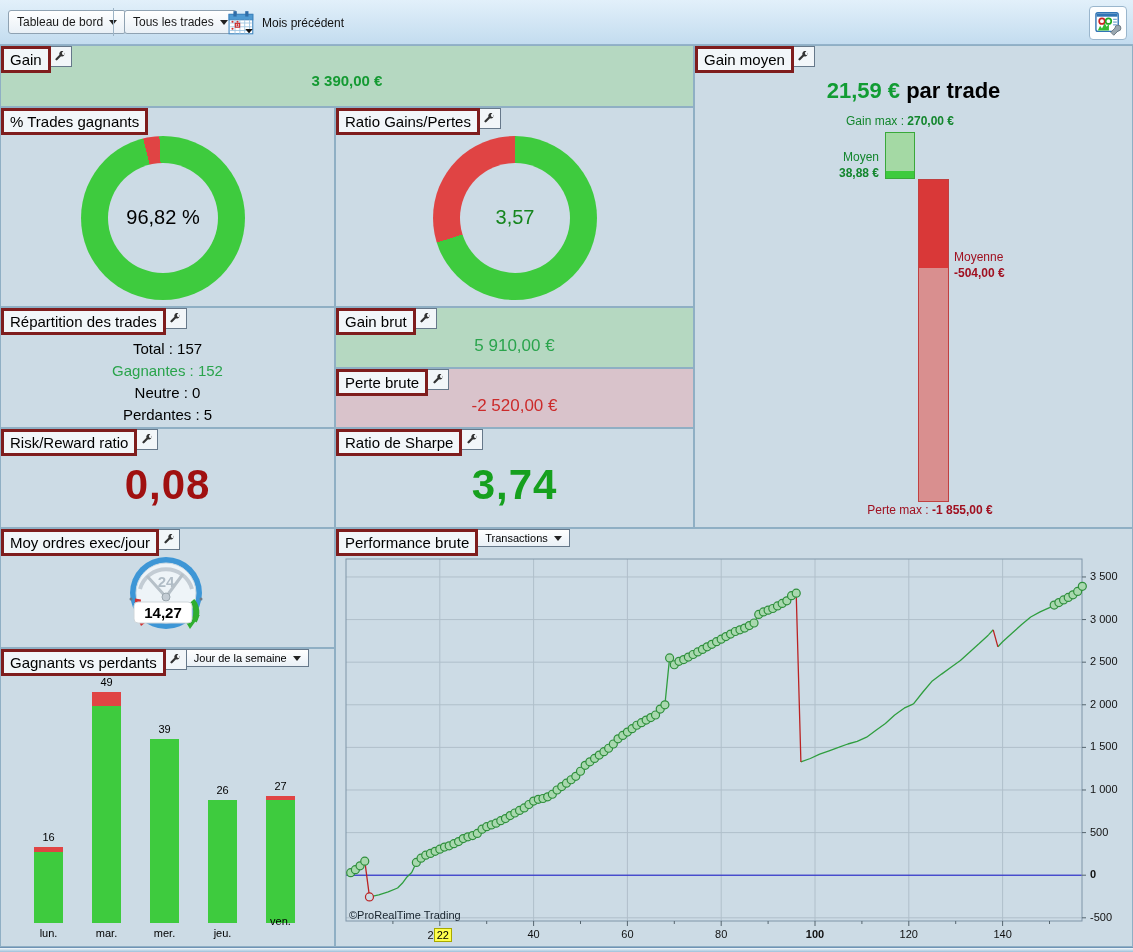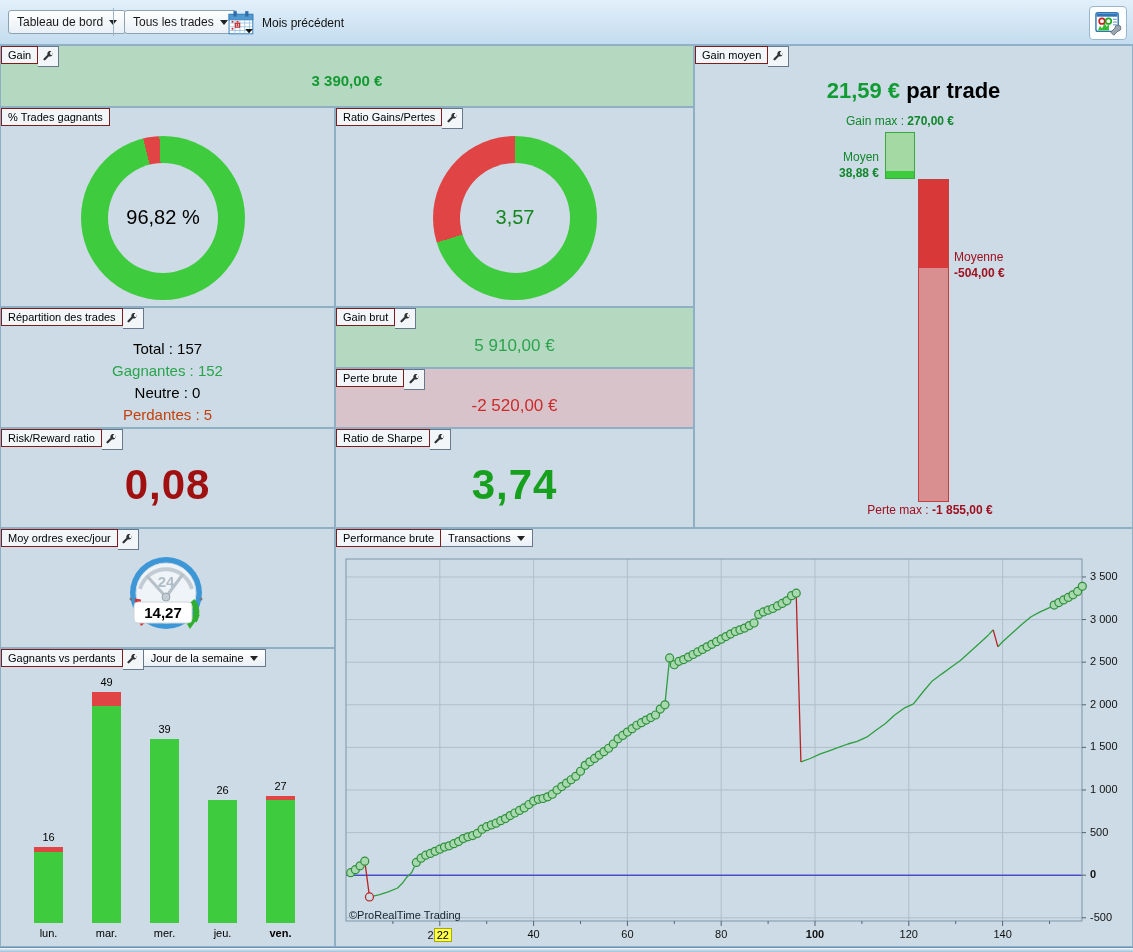--- a/index.html
+++ b/index.html
@@ -14,21 +14,21 @@
   .caret{width:0;height:0;border-left:4px solid transparent;border-right:4px solid transparent;
     border-top:5px solid #222;display:inline-block;}
   #tb-sep{position:absolute;left:113px;top:8px;width:1px;height:28px;background:#9db4c6;}
   #tb-period{position:absolute;left:262px;top:16px;font-size:12px;color:#111;}
   #tb-cal{position:absolute;left:228px;top:10px;}
   #tb-settings{position:absolute;right:6px;top:6px;width:36px;height:32px;background:#fdfeff;
     border:1px solid #9ab6cd;border-radius:4px;display:flex;align-items:center;justify-content:center;}
   
   .panel{position:absolute;background:#ccdbe5;border:1px solid #8fafc4;box-sizing:border-box;}
   .tab-row{position:absolute;left:0;top:0;display:flex;align-items:flex-start;z-index:5;}
-  .tab{background:#f2f6f9;border:1px solid #7f1d1d;padding:2px 6px;font-size:11px;color:#000;white-space:nowrap;}
+  .tab{background:#f2f6f9;border:3px solid #7f1d1d;padding:2px 6px;font-size:15px;color:#000;white-space:nowrap;}
   .tab-btn{background:#f2f6f9;border:1px solid #66788a;border-left:none;width:20px;height:19px;
     display:flex;align-items:center;justify-content:center;}
   .dd-btn{background:linear-gradient(#ffffff,#e9f0f6);border:1px solid #66788a;border-left:none;
     padding:2px 7px;font-size:11px;color:#000;display:inline-flex;align-items:center;gap:6px;white-space:nowrap;}
   .green-panel{background:#b5d8c1;}
   .pink-panel{background:#d9c3cb;}
   .center-val{position:absolute;left:0;right:0;text-align:center;}
   
   .donut{position:absolute;width:164px;height:164px;border-radius:50%;}
   .donut .hole{position:absolute;left:27px;top:27px;width:110px;height:110px;border-radius:50%;background:#ccdbe5;}
@@ -147,21 +147,21 @@
       <div class="tab-btn">
           <svg width="11" height="11" viewBox="0 0 16 16">
             <path d="M13.9 2.1a4.1 4.1 0 0 1-5.1 5.6L3.4 13.1a1.6 1.6 0 0 1-2.3-2.3L6.5 5.4A4.1 4.1 0 0 1 12.1.3L9.9 2.5l.9 2.9 2.9.9z" fill="#333"></path>
           </svg>
         </div>
     </div>
     <div id="repart-rows">
         <div style="color: rgb(0, 0, 0);">Total : 157</div>
         <div style="color: rgb(42, 164, 76);">Gagnantes : 152</div>
         <div style="color: rgb(0, 0, 0);">Neutre : 0</div>
-        <div style="color: #c2410c;">Perdantes : 5</div>
+        <div style="color: #000000;">Perdantes : 5</div>
       </div>
   </div>
 
   <div class="panel green-panel" style="left:335px;top:307px;width:359px;height:61px">
     <div class="tab-row">
       <div class="tab">Gain brut</div>
       <div class="tab-btn">
           <svg width="11" height="11" viewBox="0 0 16 16">
             <path d="M13.9 2.1a4.1 4.1 0 0 1-5.1 5.6L3.4 13.1a1.6 1.6 0 0 1-2.3-2.3L6.5 5.4A4.1 4.1 0 0 1 12.1.3L9.9 2.5l.9 2.9 2.9.9z" fill="#333"></path>
           </svg>
@@ -294,21 +294,21 @@
         <div class="bar" style="left: 149px; top: 89.92px; width: 29px; height: 184.08px; background: rgb(62, 203, 62);"></div>
         <div class="bar-val" style="left: 139px; top: 73.92px; width: 49px;">39</div>
         <div class="bar-day" style="left: 139px; top: 278px; width: 49px;">mer.</div>
         <div class="bar" style="left: 207px; top: 151.28px; width: 29px; height: 122.72px; background: rgb(62, 203, 62);"></div>
         <div class="bar-val" style="left: 197px; top: 135.28px; width: 49px;">26</div>
         <div class="bar-day" style="left: 197px; top: 278px; width: 49px;">jeu.</div>
         <div class="bar" style="left: 265px; top: 146.56px; width: 29px; height: 127.44px; background: rgb(62, 203, 62);">
           <div class="bar-loss" style="height: 4.72px; background: rgb(224, 68, 68);"></div>
         </div>
         <div class="bar-val" style="left: 255px; top: 130.56px; width: 49px;">27</div>
-        <div class="bar-day" style="left: 255px; top: 278px; width: 49px; font-weight: bold;">ven.</div>
+        <div class="bar-day" style="left: 255px; top: 266px; width: 49px;">ven.</div>
       </div>
   </div>
 
   <div class="panel" style="left:335px;top:528px;width:798px;height:419px">
     <div class="tab-row">
       <div class="tab">Performance brute</div>
       <div class="dd-btn">
         <span>Transactions</span>
         <span class="caret"></span>
       </div>

